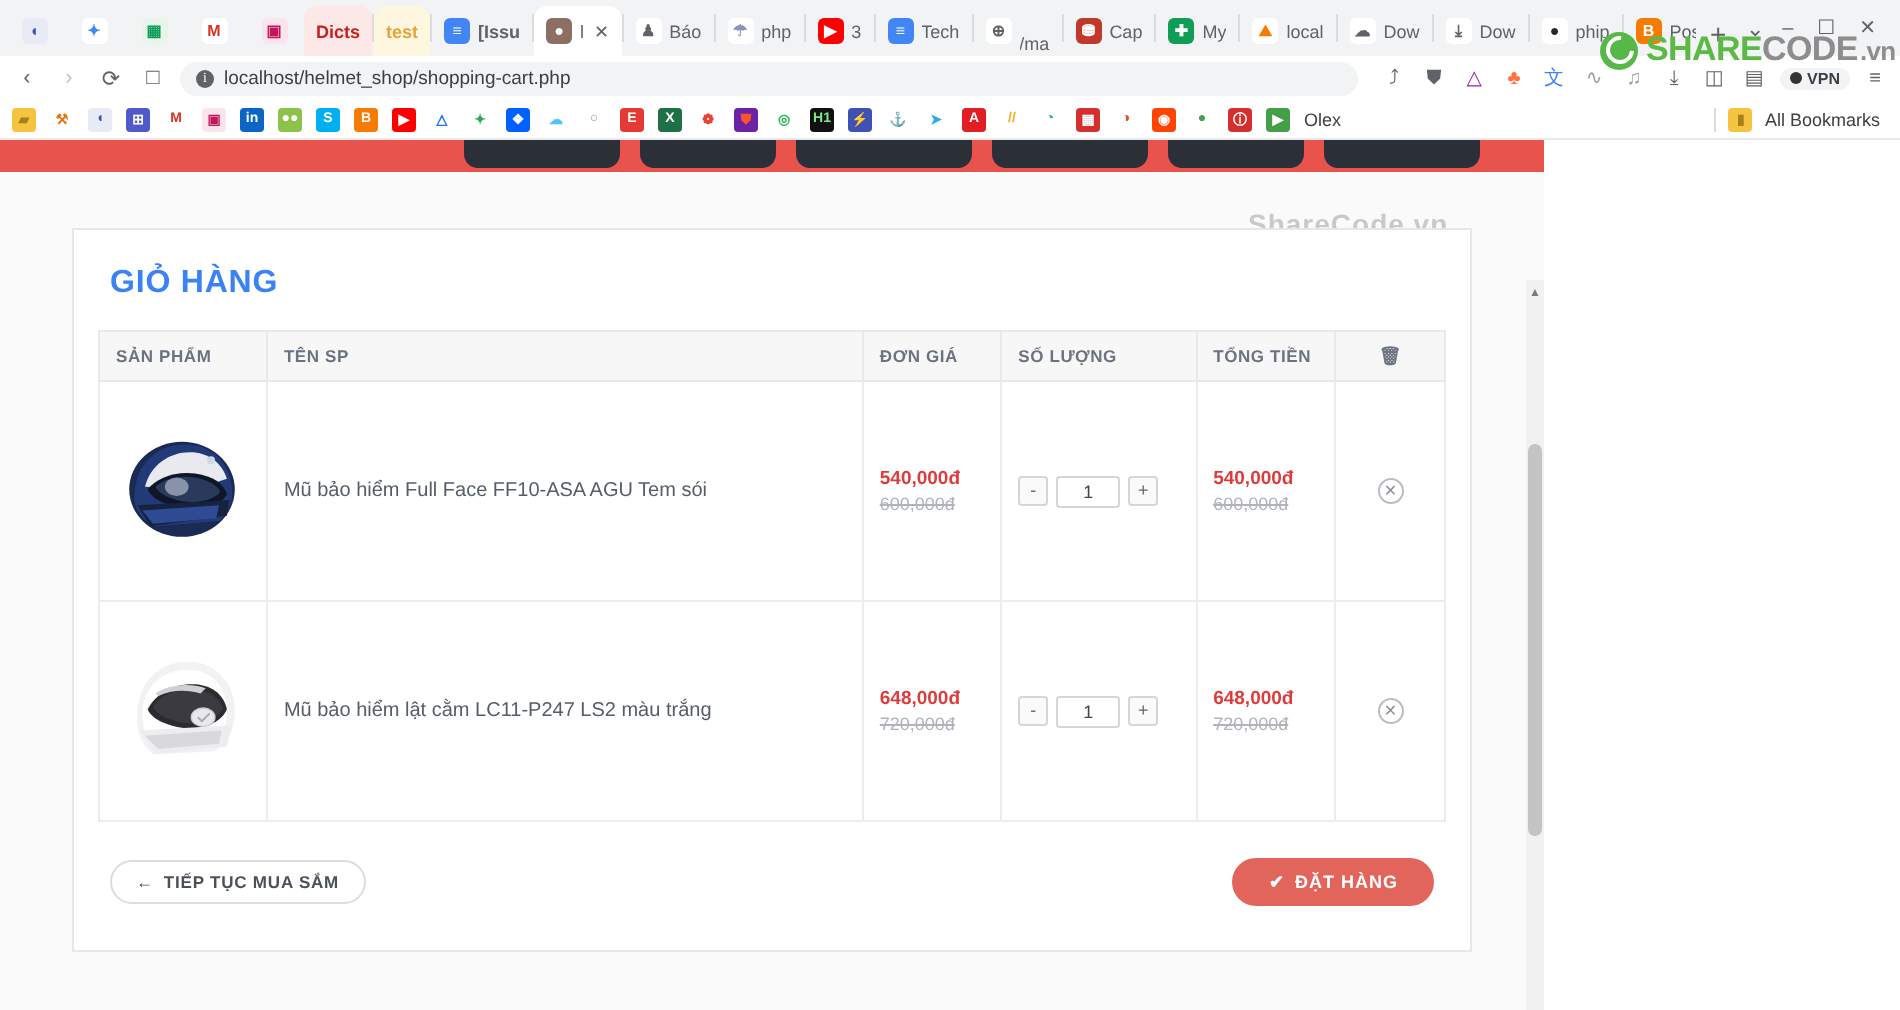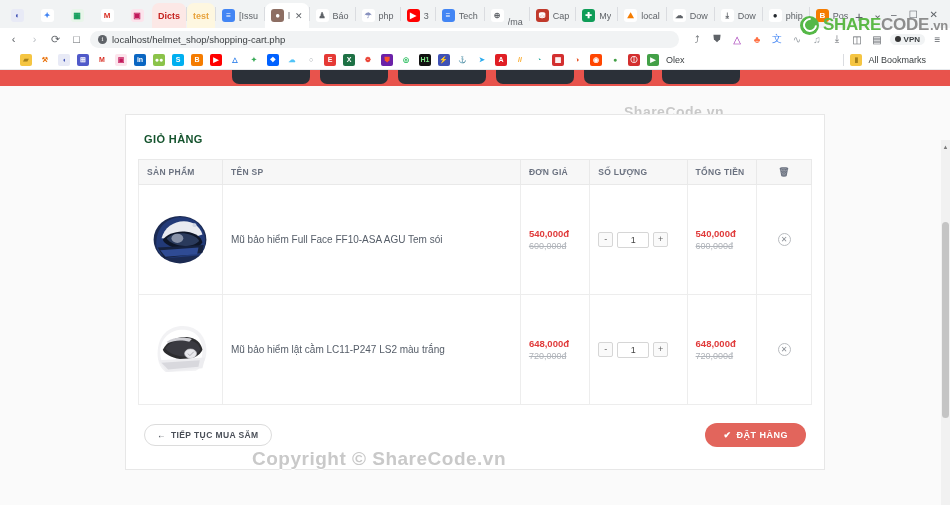--- a/index.html
+++ b/index.html
@@ -98,35 +98,35 @@
     padding:1px 5px; font-size:8px; color:#3c4043; font-weight:bold;
   }
   .vpnpill .dot { width:6px; height:6px; border-radius:50%; background:#333; }
 
   .bookmarks {
     height: 20px;
     background: #ffffff;
     display: flex;
     align-items: center;
     gap: 7px;
-    padding: 0 20px;
+    padding: 0 6px;
     font-size: 9px;
     color: #3c4043;
     border-bottom: 1px solid #e8eaed;
   }
   .bm { width:12px; height:12px; border-radius:2px; display:flex; align-items:center;
         justify-content:center; font-size:7px; color:#fff; font-weight:bold; flex:0 0 12px; }
   .bm-text { display:flex; align-items:center; gap:3px; font-size:9px; color:#3c4043; white-space:nowrap; }
   .bm-right { margin-left:auto; display:flex; align-items:center; gap:6px; padding-right:4px; }
   .bm-sep { width:1px; height:12px; background:#dadce0; }
 
   
   .viewport {
     position: relative;
-    width: 950px;
+    width: 772px;
     height: 435px;
     background: #ffffff;
     overflow: hidden;
   }
   .sitenav {
     height: 16px;
     background: #e8534c;
     position: relative;
     display: flex;
     align-items: flex-start;
@@ -152,23 +152,23 @@
 
   .cart-card {
     width: 700px;
     margin: 16px auto 0 auto;
     background: #ffffff;
     border: 1px solid #e7e7e7;
     padding: 14px 12px 22px 12px;
     position: relative;
   }
   .cart-title {
-    font-size: 11px;
+    font-size: 16px;
     font-weight: bold;
-    color: #14532d;
+    color: #3b82f6;
     letter-spacing: 0.4px;
     margin: 4px 0 14px 6px;
   }
   table.cart {
     width: 100%;
     border-collapse: collapse;
     font-size: 10px;
   }
   table.cart th {
     background: #f7f7f7;
@@ -351,21 +351,21 @@
         <div class="tab colored-dicts">
           <span class="tlabel" style="color: rgb(197, 34, 31);">Dicts</span>
         </div>
         <div class="tab-sep"></div>
         <div class="tab colored-test">
           <span class="tlabel" style="color: rgb(232, 163, 61);">test</span>
         </div>
         <div class="tab-sep"></div>
         <div class="tab">
           <span class="favicon" style="background: rgb(66, 133, 244); color: rgb(255, 255, 255);">≡</span>
-          <span class="tlabel" style="color: rgb(95, 99, 104);">[Issu</span>
+          <span class="tlabel" style="color: rgb(95, 99, 104); font-weight: bold;">[Issu</span>
         </div>
         <div class="tab-sep"></div>
         <div class="tab active">
           <span class="favicon" style="background: rgb(141, 110, 99); color: rgb(255, 255, 255);">●</span>
           <span class="tlabel" style="color: rgb(95, 99, 104);">l</span>
           <span class="tclose">✕</span>
         </div>
         <div class="tab-sep"></div>
         <div class="tab">
           <span class="favicon" style="background: rgb(255, 255, 255); color: rgb(95, 99, 104);">♟</span>
@@ -613,21 +613,20 @@
             <span>←</span>
             <span>TIẾP TỤC MUA SẮM</span>
           </button>
           <button class="btn-order">
             <span>✔</span>
             <span>ĐẶT HÀNG</span>
           </button>
         </div>
       </div>
 
-      <div class="wm wm-bottom">Copyright © ShareCode.vn</div>
     </div>
 
     <div class="scrollbar">
       <div class="scroll-arrow" style="top:2px;">▲</div>
       <div class="thumb"></div>
 
     </div>
   </div>
 
   <div class="logo-overlay">

